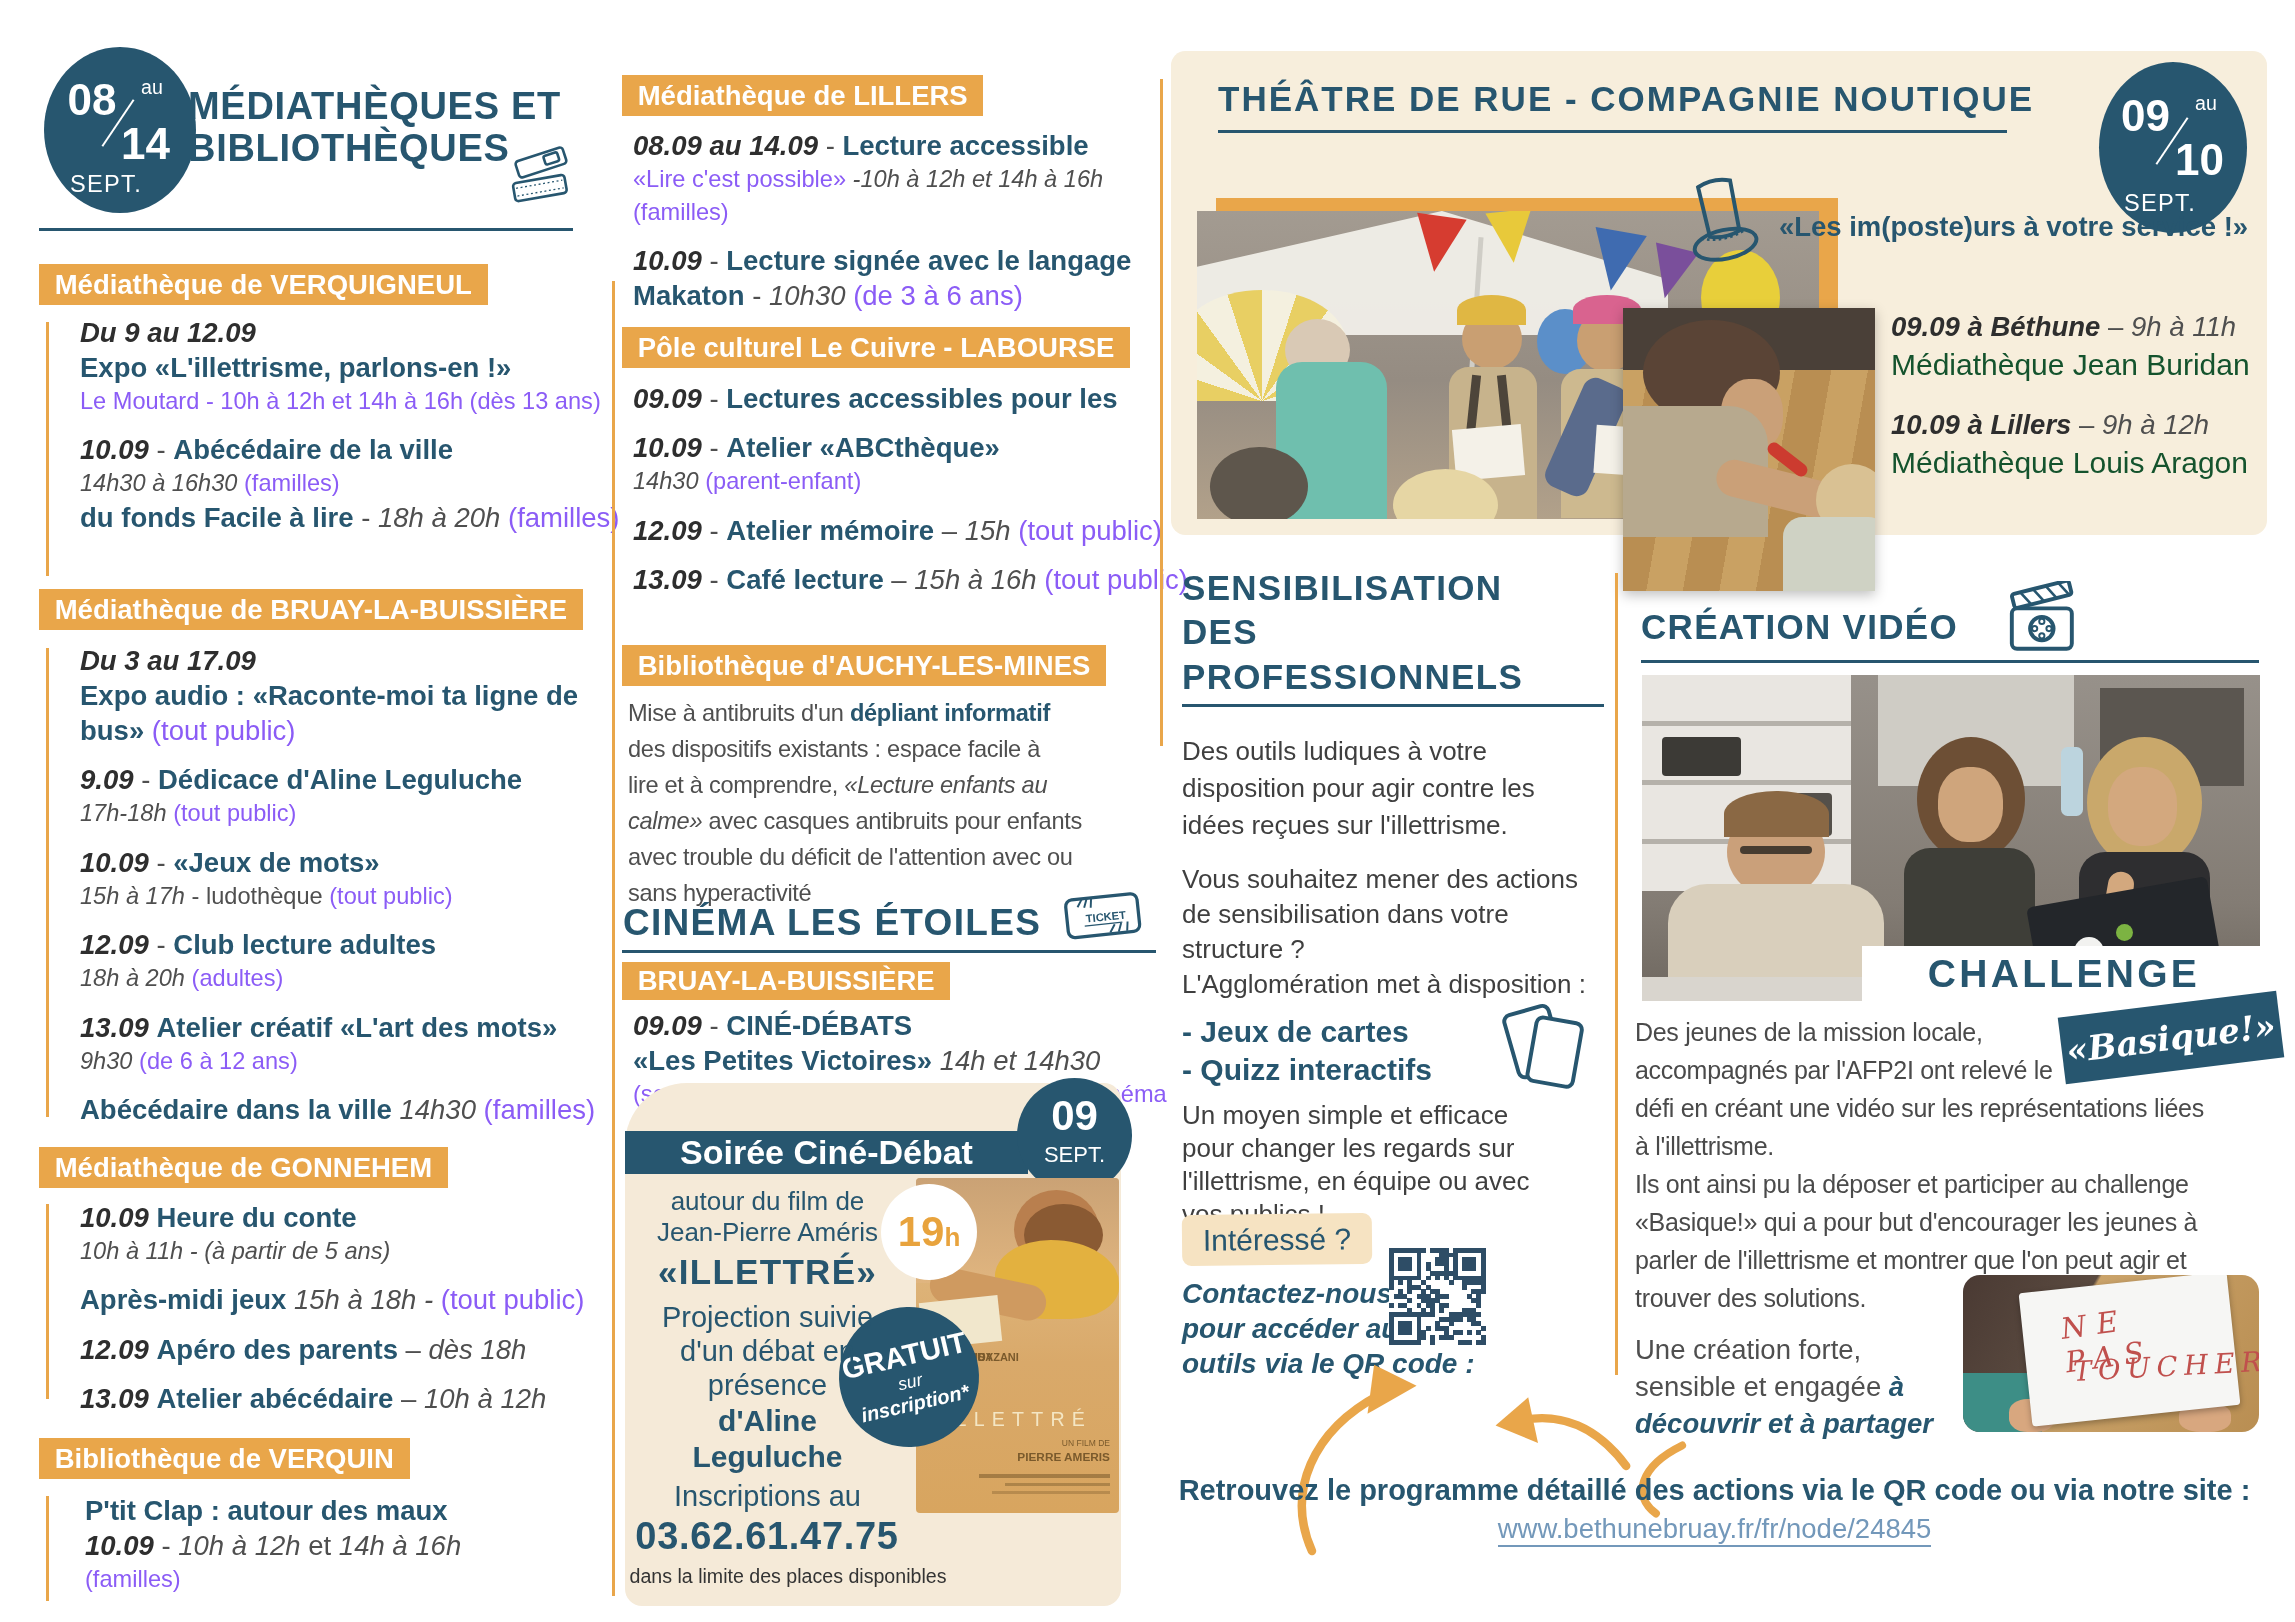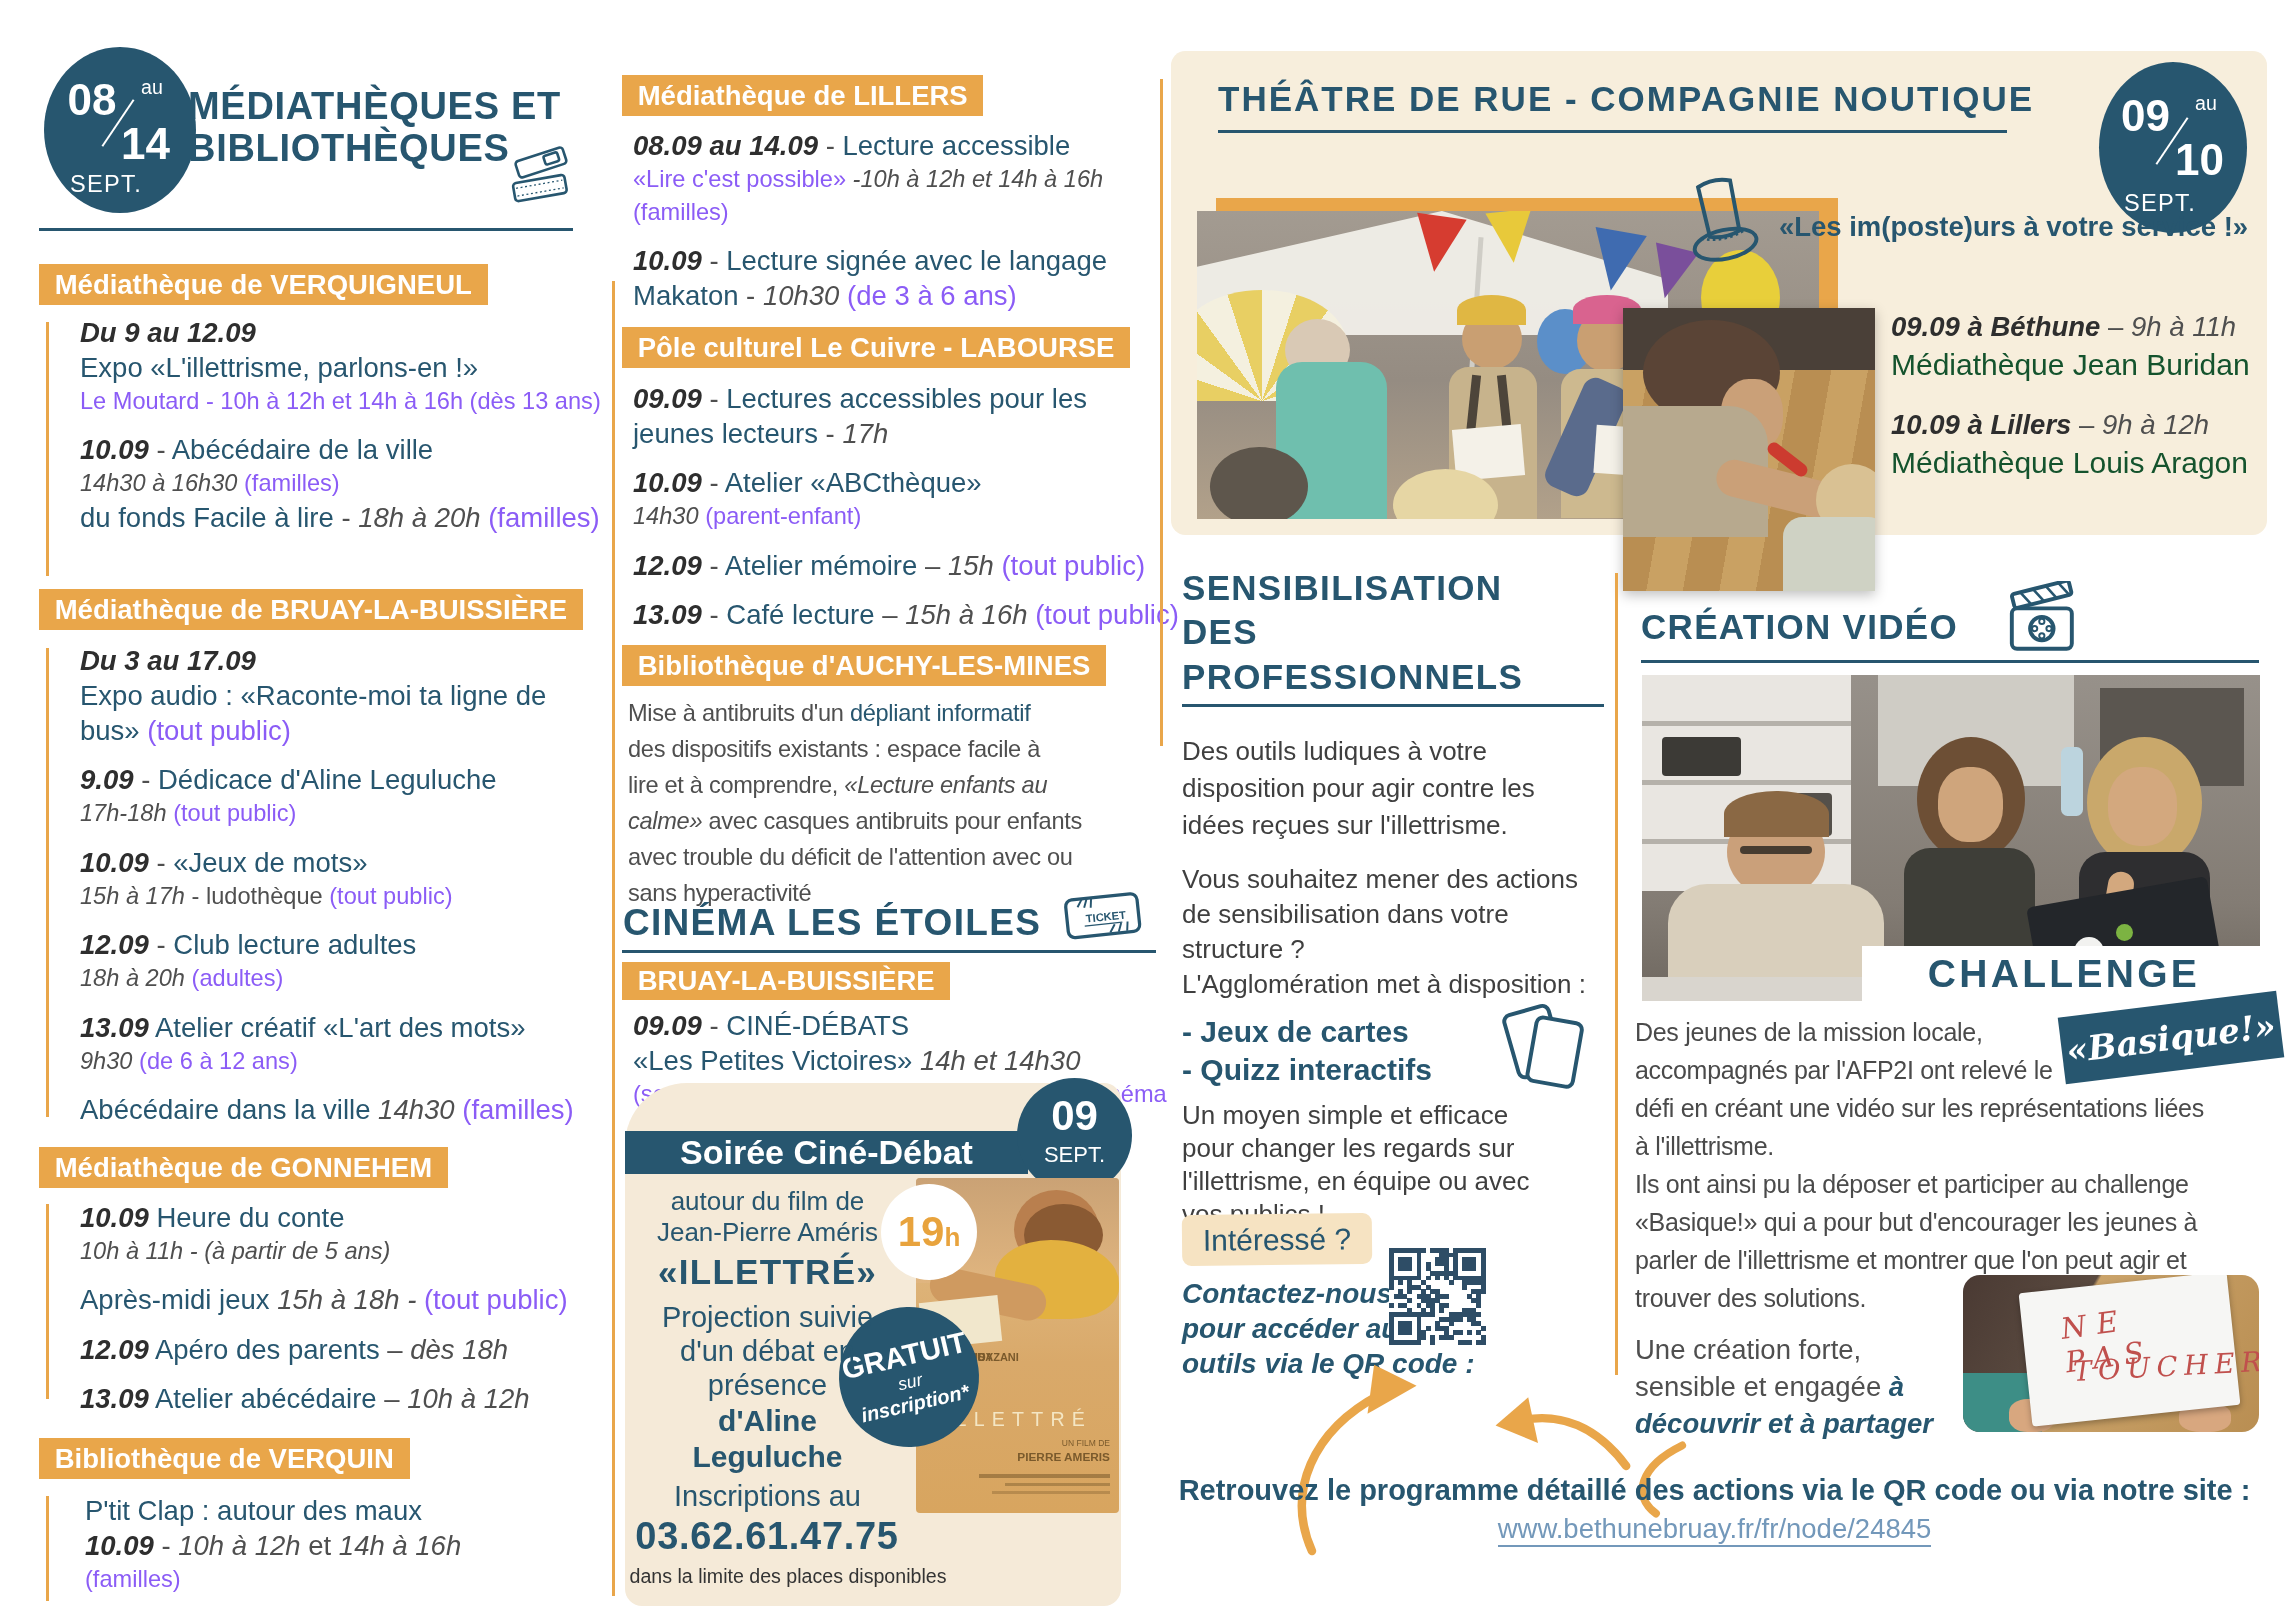--- a/index.html
+++ b/index.html
@@ -8,21 +8,21 @@
   .abs{position:absolute}
   
   .band{position:absolute;height:41px;background:#E9A64A;color:#fff;font-weight:700;
         font-size:27.5px;display:inline-flex;align-items:center;padding:0 15.7px;white-space:nowrap}
   .vr{position:absolute;width:3.3px;background:#E9A64A}
   .lb{position:absolute;width:3.3px;background:#E9A64A}
   .u{position:absolute;height:2.6px;background:#27566F}
   .h{position:absolute;color:#27566F;font-weight:700;white-space:nowrap}
   .ln{white-space:nowrap}
   .sg-d{font-weight:700;font-style:italic;color:#2e2e2e}
-  .sg-t{font-weight:400;color:#27566F}
+  .sg-t{font-weight:700;color:#27566F}
   .sg-i{font-style:italic;color:#4f4f4f}
   .sg-n{color:#8b5cf6}
   .sg-p{color:#4f4f4f}
   .sg-b{font-weight:700;font-style:italic;color:#27566F}
   .sg-n2{color:#14532d}
   .evs{position:absolute}
   .evs .ln{font-size:27.5px;line-height:35px}
   .evs .ln.sub{font-size:23.6px;line-height:33px}
   .evs .ln.gap{margin-top:14.4px}
   .para{position:absolute}
@@ -123,21 +123,20 @@
     <div class="ln"><span class="sg-d">08.09 au 14.09</span><span class="sg-p"> - </span><span class="sg-t">Lecture accessible</span></div>
     <div class="ln sub"><span class="sg-n">«Lire c'est possible» </span><span class="sg-i">-10h à 12h et 14h à 16h</span></div>
     <div class="ln sub"><span class="sg-n">(familles)</span></div>
     <div class="ln gap"><span class="sg-d">10.09</span><span class="sg-p"> - </span><span class="sg-t">Lecture signée avec le langage</span></div>
     <div class="ln"><span class="sg-t">Makaton</span><span class="sg-p"> - </span><span class="sg-i">10h30 </span><span class="sg-n">(de 3 à 6 ans)</span></div>
   </div>
 
 <div class="band" style="left:622px;top:327px">Pôle culturel Le Cuivre - LABOURSE</div>
 <div class="evs" style="left:633px;top:381px">
     <div class="ln"><span class="sg-d">09.09</span><span class="sg-p"> - </span><span class="sg-t">Lectures accessibles pour les</span></div>
-    <div class="ln"><span class="sg-t">jeunes lecteurs</span><span class="sg-p"> - </span><span class="sg-i">17h</span></div>
     <div class="ln gap"><span class="sg-d">10.09</span><span class="sg-p"> - </span><span class="sg-t">Atelier «ABCthèque»</span></div>
     <div class="ln sub"><span class="sg-i">14h30 </span><span class="sg-n">(parent-enfant)</span></div>
     <div class="ln gap"><span class="sg-d">12.09</span><span class="sg-p"> - </span><span class="sg-t">Atelier mémoire</span><span class="sg-p"> – </span><span class="sg-i">15h </span><span class="sg-n">(tout public)</span></div>
     <div class="ln gap"><span class="sg-d">13.09</span><span class="sg-p"> - </span><span class="sg-t">Café lecture</span><span class="sg-p"> – </span><span class="sg-i">15h à 16h </span><span class="sg-n">(tout public)</span></div>
   </div>
 
 <div class="band" style="left:622px;top:645px">Bibliothèque d'AUCHY-LES-MINES</div>
 <div class="para" style="left:628px;top:695px">
     <div class="ln"><span class="sg-p">Mise à antibruits d'un </span><span class="sg-t">dépliant informatif</span></div>
     <div class="ln"><span class="sg-p">des dispositifs existants : espace facile à</span></div>

